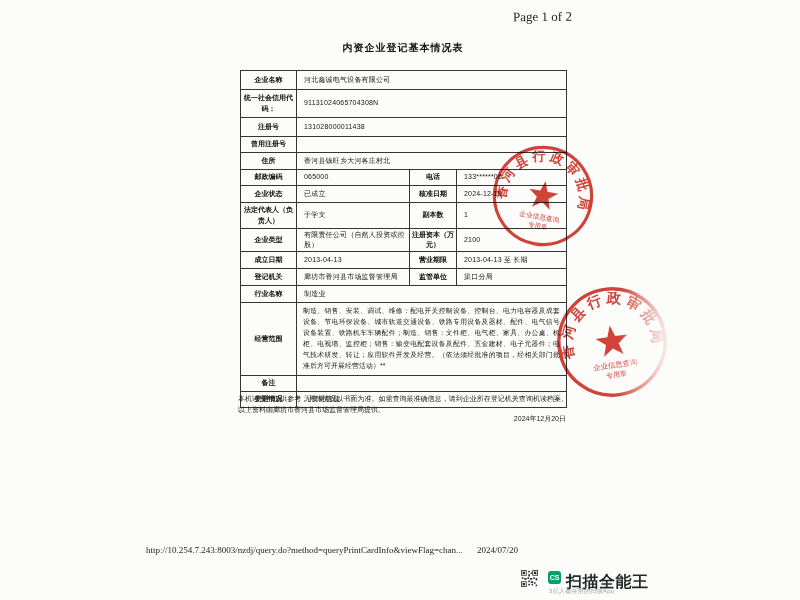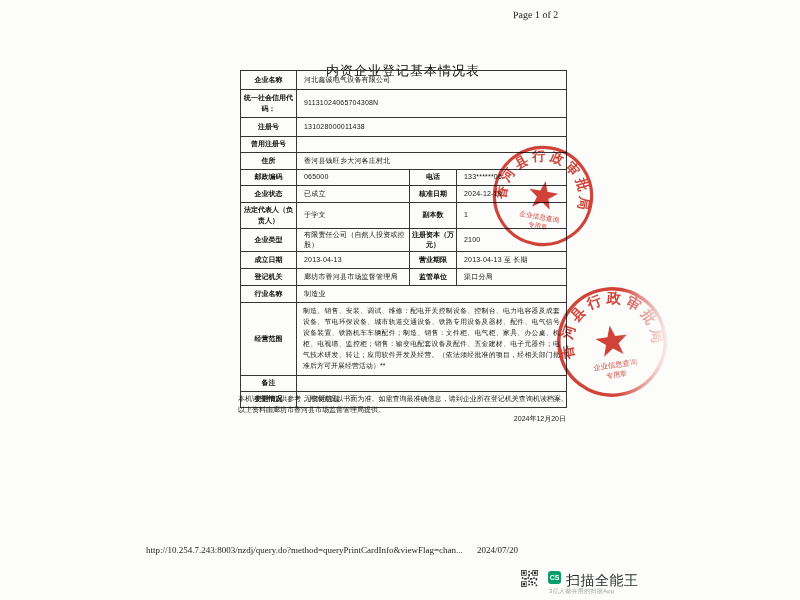--- a/index.html
+++ b/index.html
@@ -5,25 +5,25 @@
   html,body{margin:0;padding:0;}
   body{
     width:800px;height:600px;position:relative;overflow:hidden;
     background:#fcfcfb;
     font-family:"Liberation Sans", sans-serif;
     color:#161616;
   }
   .page-indicator{
     position:absolute;left:513px;top:9px;
     font-family:"Liberation Serif", serif;
-    font-size:10px;color:#222;transform:rotate(-0.4deg);
+    font-size:13px;color:#222;transform:rotate(-0.4deg);
   }
   .doc-title{
     position:absolute;left:240px;top:41px;width:326px;
-    text-align:center;font-size:13px;font-weight:normal;letter-spacing:1px;color:#111;margin-top:21px;
+    text-align:center;font-size:10px;font-weight:bold;letter-spacing:1px;color:#111;
   }
   table.reg{
     position:absolute;left:240px;top:70px;width:326px;
     border-collapse:collapse;table-layout:fixed;
     border:1.5px solid #2e2e2e;
   }
   table.reg td{
     border:1px solid #353535;
     font-size:7px;line-height:1.45;color:#151515;
     padding:1px 3px;vertical-align:middle;overflow:hidden;
@@ -56,21 +56,21 @@
     left:553px;top:283px;width:118px;height:118px;transform:rotate(-8deg);
     -webkit-mask-image:linear-gradient(100deg,#000 55%,rgba(0,0,0,.12) 88%);
     mask-image:linear-gradient(100deg,#000 55%,rgba(0,0,0,.12) 88%);
   }
   .cam-block{position:absolute;left:521px;top:569px;width:170px;height:26px;}
   .cam-qr{position:absolute;left:0;top:1px;width:17px;height:17px;}
   .cam-logo{
     position:absolute;left:27px;top:2px;width:13px;height:13px;border-radius:3px;
     color:#fff;font-size:7px;font-weight:bold;display:flex;align-items:center;justify-content:center;
   }
-  .cam-name{position:absolute;left:45px;top:3px;font-size:14px;font-weight:normal;color:#1f2a26;letter-spacing:.5px;}
+  .cam-name{position:absolute;left:45px;top:3px;font-size:16px;font-weight:bold;color:#1f2a26;letter-spacing:.5px;}
   .cam-tagline{position:absolute;left:28px;top:18px;font-size:6px;color:#9aa19e;letter-spacing:.3px;}
   .seal-text{fill:#cf3428;}
   .seal-ring{stroke:#cf3428;fill:none;}
   .seal-star{fill:#cf3428;}
 </style>
 </head>
 <body>
 
 <div class="page-indicator">Page 1 of 2</div>
 

